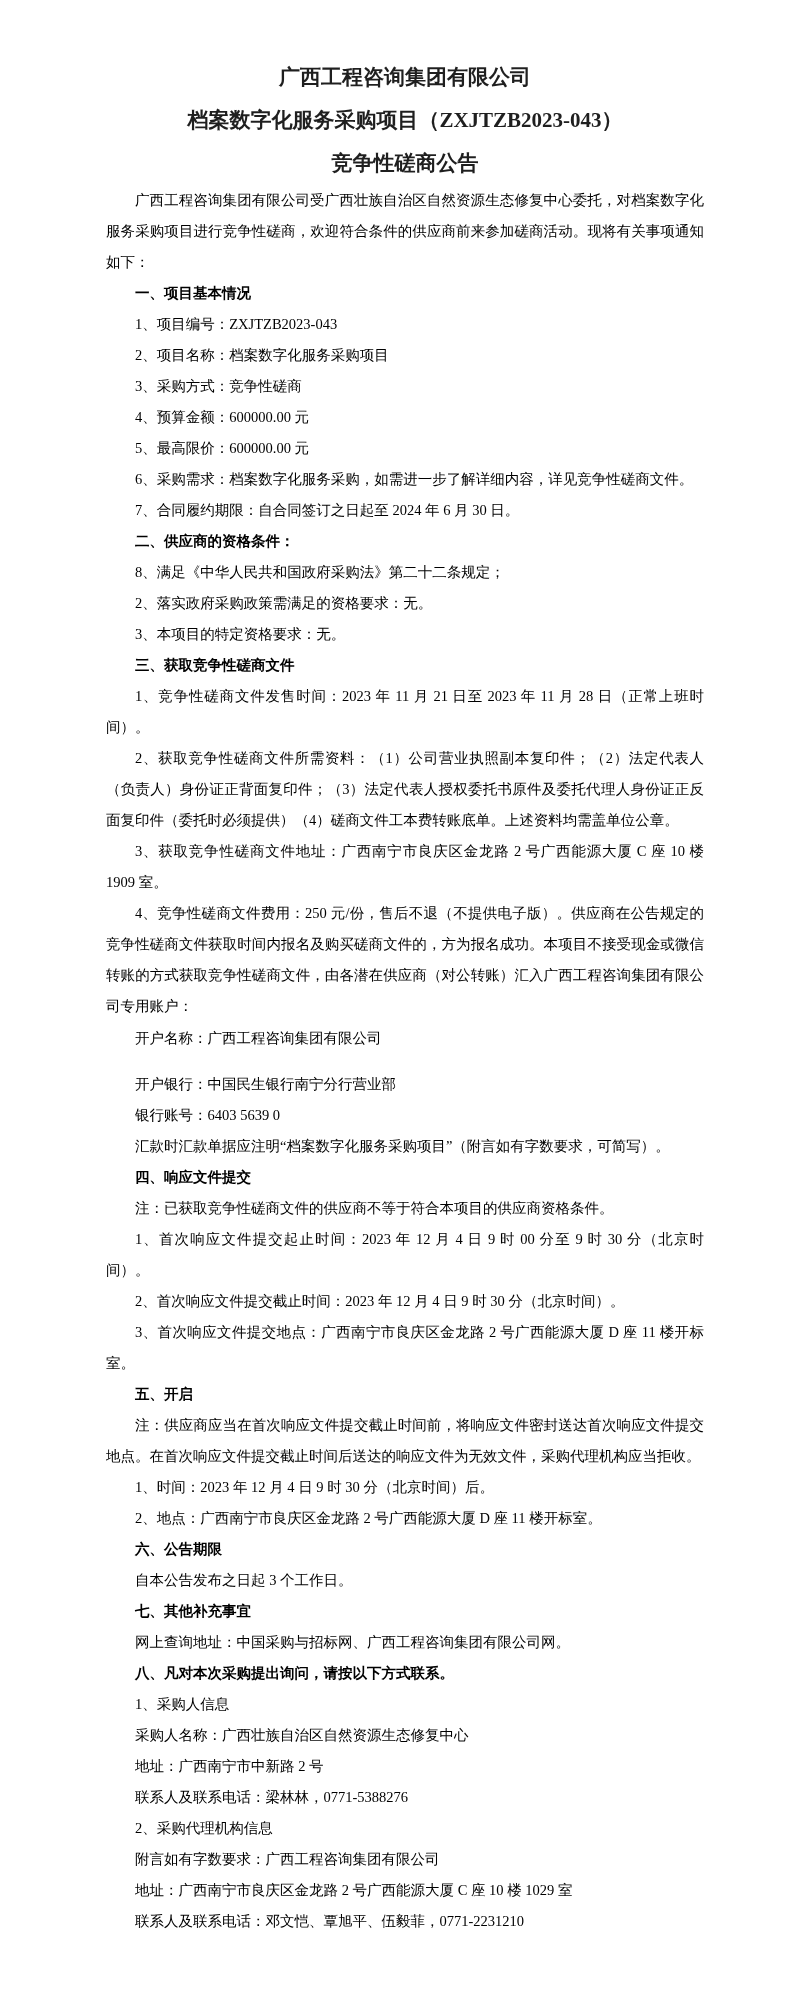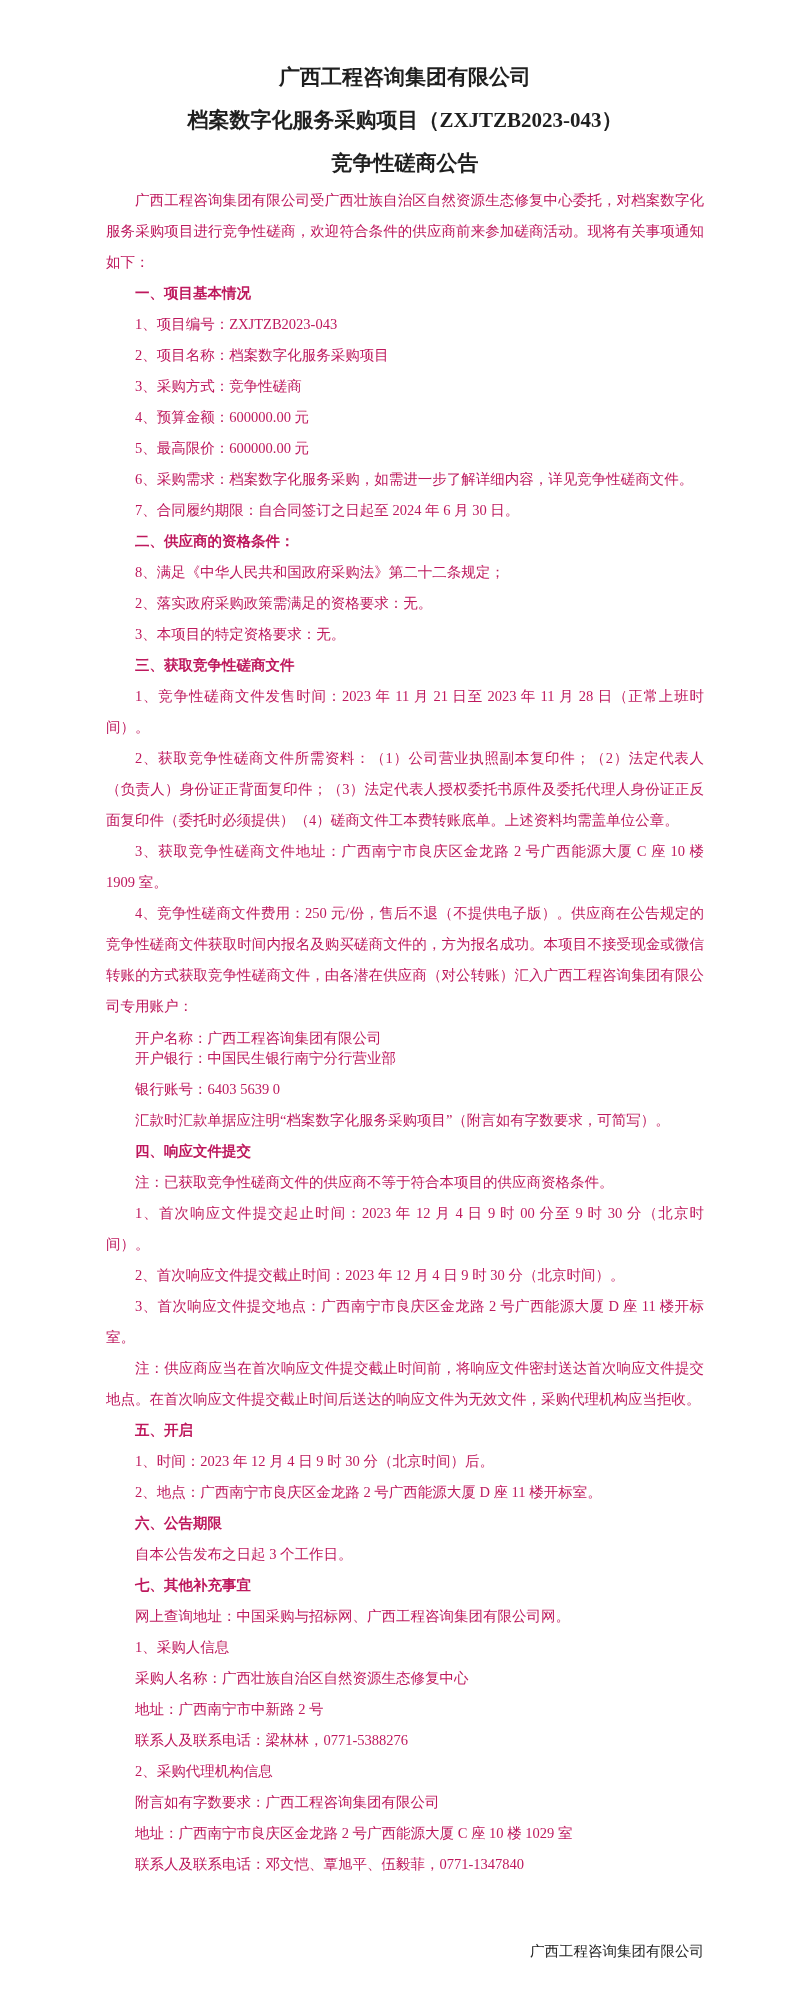--- a/index.html
+++ b/index.html
@@ -24,27 +24,28 @@
     font-weight: 700;
     text-align: center;
     color: #1f1f1f;
   }
   .para {
     margin: 0;
     font-size: 14.5px;
     line-height: 31px;
     text-indent: 29px;
     text-align: justify;
-    color: #be185d;
+    color: #000000;
   }
   .hd {
     font-weight: 700;
   }
   .tight {
     line-height: 20px;
+    margin-top: 26px;
   }
   .tight-first {
     margin-top: 6px;
   }
   .tight-last {
     margin-bottom: 6px;
   }
   .signature {
     margin-top: 54px;
     text-align: right;
@@ -91,39 +92,40 @@
   <p class="para tight tight-first">开户名称：广西工程咨询集团有限公司</p>
   <p class="para tight tight-last">开户银行：中国民生银行南宁分行营业部</p>
   <p class="para">银行账号：6403 5639 0</p>
   <p class="para">汇款时汇款单据应注明“档案数字化服务采购项目”（附言如有字数要求，可简写）。</p>
   <p class="para hd">四、响应文件提交</p>
 
   <p class="para">注：已获取竞争性磋商文件的供应商不等于符合本项目的供应商资格条件。</p>
   <p class="para">1、首次响应文件提交起止时间：2023 年 12 月 4 日 9 时 00 分至 9 时 30 分（北京时间）。</p>
   <p class="para">2、首次响应文件提交截止时间：2023 年 12 月 4 日 9 时 30 分（北京时间）。</p>
   <p class="para">3、首次响应文件提交地点：广西南宁市良庆区金龙路 2 号广西能源大厦 D 座 11 楼开标室。</p>
+  <p class="para hd">五、开启</p>
+
   <p class="para">注：供应商应当在首次响应文件提交截止时间前，将响应文件密封送达首次响应文件提交地点。在首次响应文件提交截止时间后送达的响应文件为无效文件，采购代理机构应当拒收。</p>
-
-  <p class="para hd">五、开启</p>
   <p class="para">1、时间：2023 年 12 月 4 日 9 时 30 分（北京时间）后。</p>
   <p class="para">2、地点：广西南宁市良庆区金龙路 2 号广西能源大厦 D 座 11 楼开标室。</p>
 
   <p class="para hd">六、公告期限</p>
   <p class="para">自本公告发布之日起 3 个工作日。</p>
 
   <p class="para hd">七、其他补充事宜</p>
   <p class="para">网上查询地址：中国采购与招标网、广西工程咨询集团有限公司网。</p>
 
+  <p class="para hd">八、凡对本次采购提出询问，请按以下方式联系。</p>
   <p class="para">1、采购人信息</p>
   <p class="para">采购人名称：广西壮族自治区自然资源生态修复中心</p>
   <p class="para">地址：广西南宁市中新路 2 号</p>
   <p class="para">联系人及联系电话：梁林林，0771-5388276</p>
   <p class="para">2、采购代理机构信息</p>
   <p class="para">附言如有字数要求：广西工程咨询集团有限公司</p>
   <p class="para">地址：广西南宁市良庆区金龙路 2 号广西能源大厦 C 座 10 楼 1029 室</p>
-  <p class="para">联系人及联系电话：邓文恺、覃旭平、伍毅菲，0771-1347840</p>
+  <p class="para">联系人及联系电话：邓文恺、覃旭平、伍毅菲，0771-2231210</p>
 
   <div class="signature">
     <p class="sign-line">广西工程咨询集团有限公司</p>
 
   </div>
 
 </div>
 
 </body></html>

